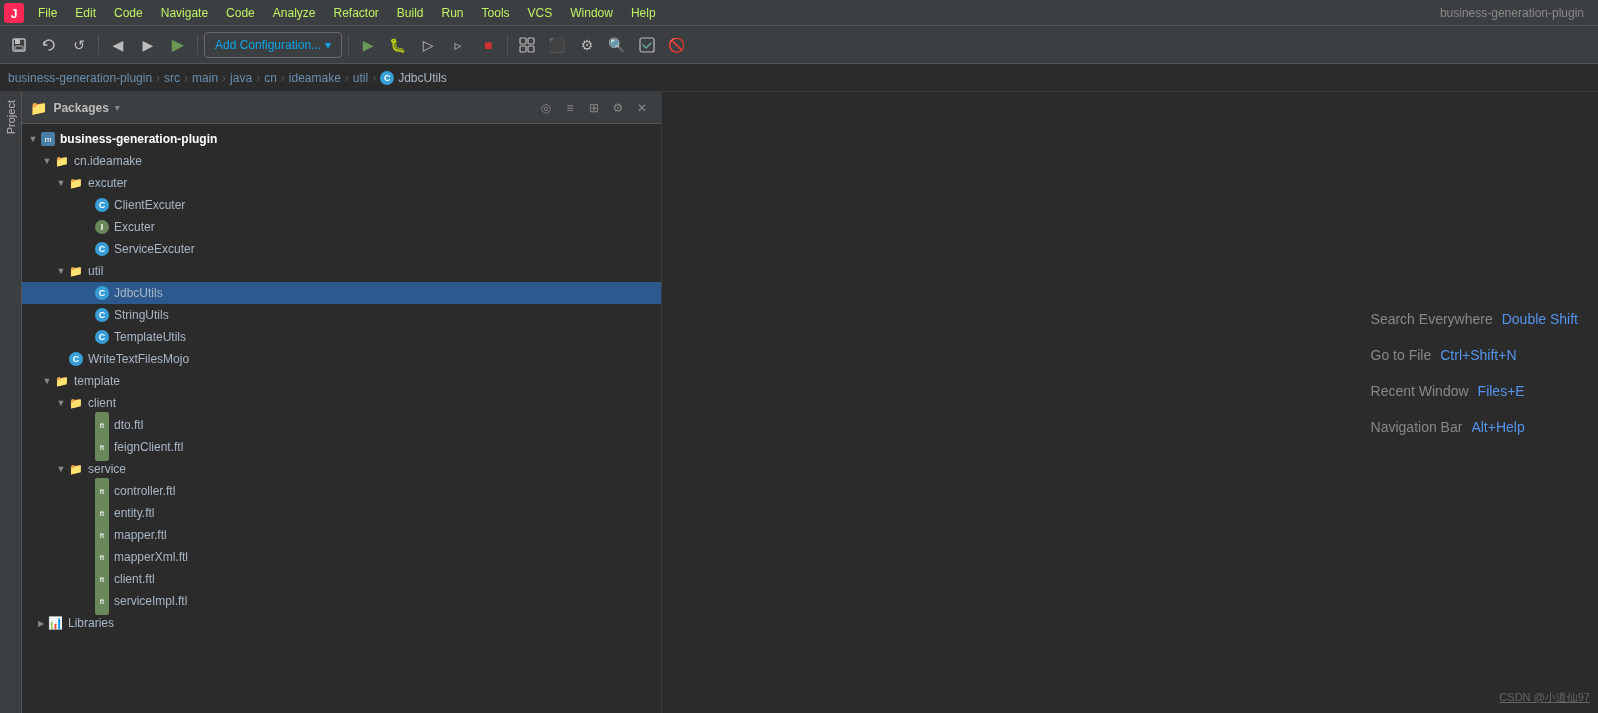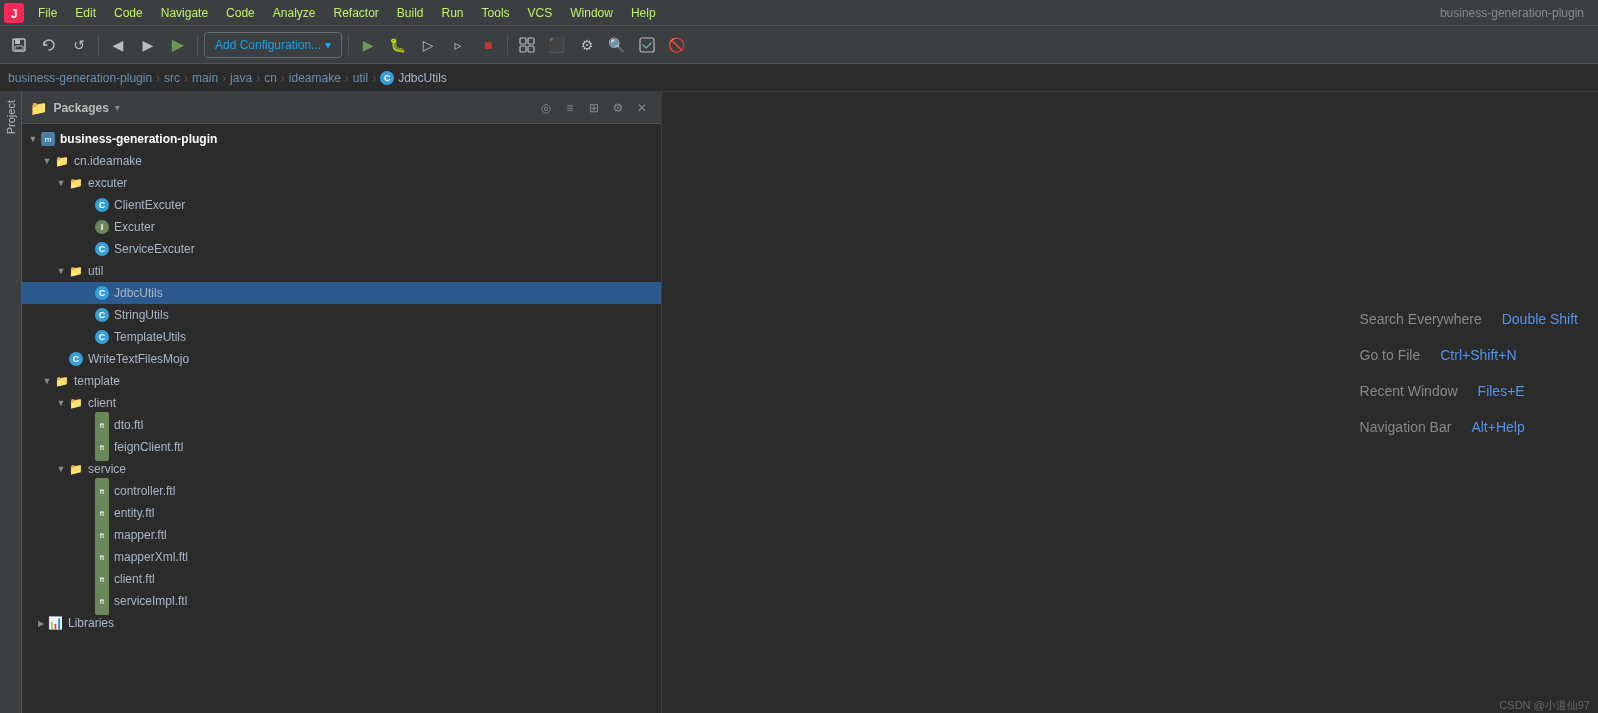--- a/index.html
+++ b/index.html
@@ -289,39 +289,41 @@
     .shortcuts-panel {
       position: absolute;
       right: 20px;
       top: 50%;
       transform: translateY(-50%);
       margin-top: -20px;
     }
     .shortcut-row {
       display: flex;
       align-items: flex-end;
-      gap: 20px;
+      gap: 1px;
       margin-bottom: 20px;
     }
     .shortcut-text {
       color: #888;
       font-size: 14px;
     }
     .shortcut-key {
       color: #5394ec;
       font-size: 14px;
+      margin-left: 8px;
     }
 
     
     .watermark {
       position: absolute;
-      bottom: 0;
+      bottom: 8px;
       right: 8px;
       color: #666;
       font-size: 11px;
+      text-decoration: underline;
     }
 
     
     .libraries-row {
       display: flex;
       align-items: center;
       height: 22px;
       padding: 0 8px;
       cursor: pointer;
     }

